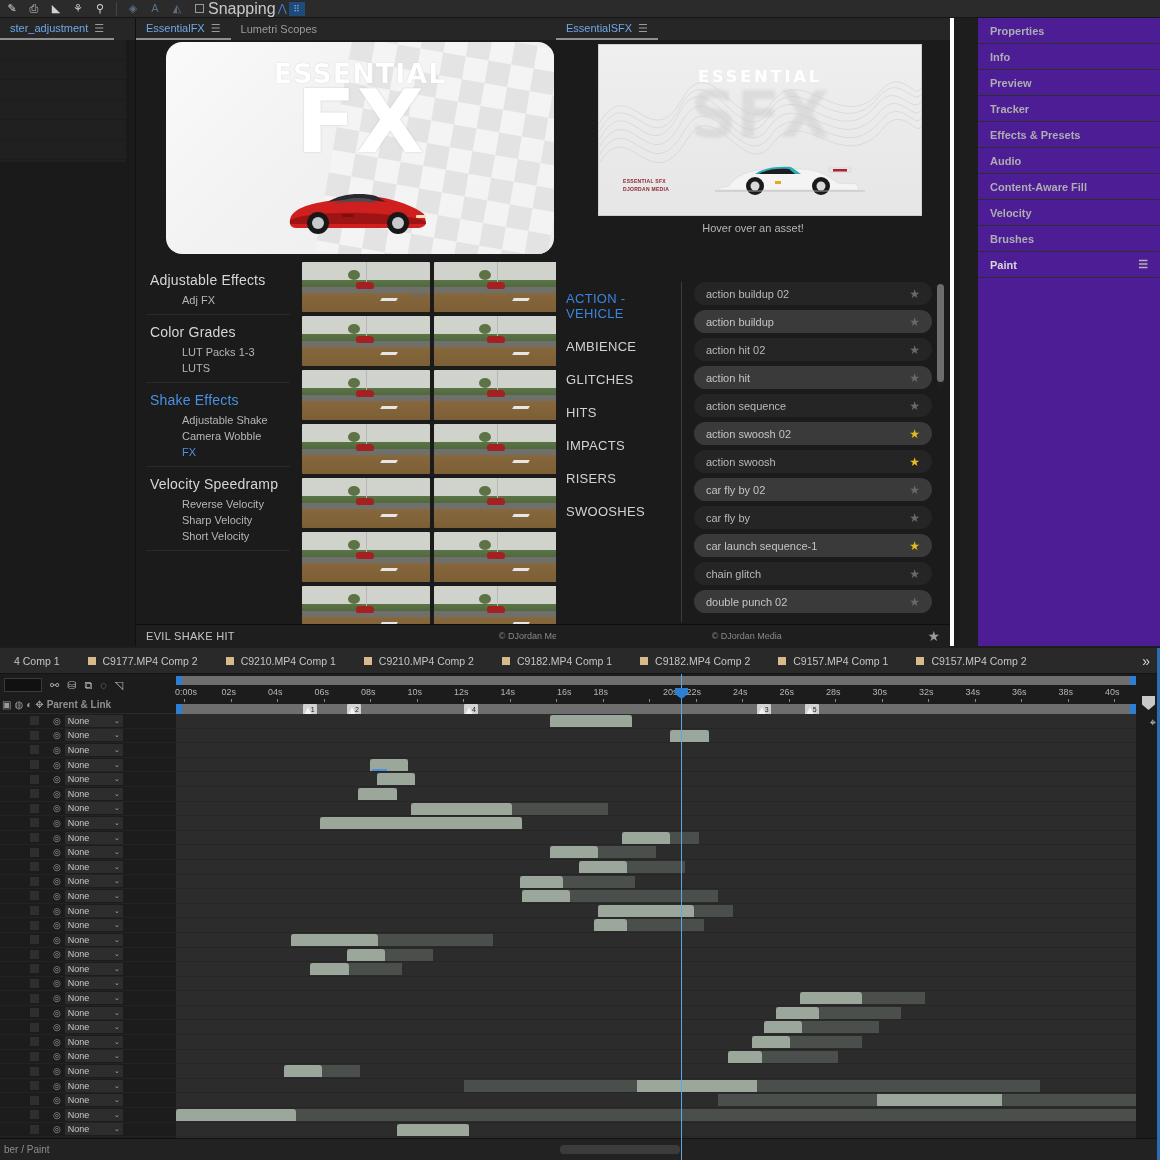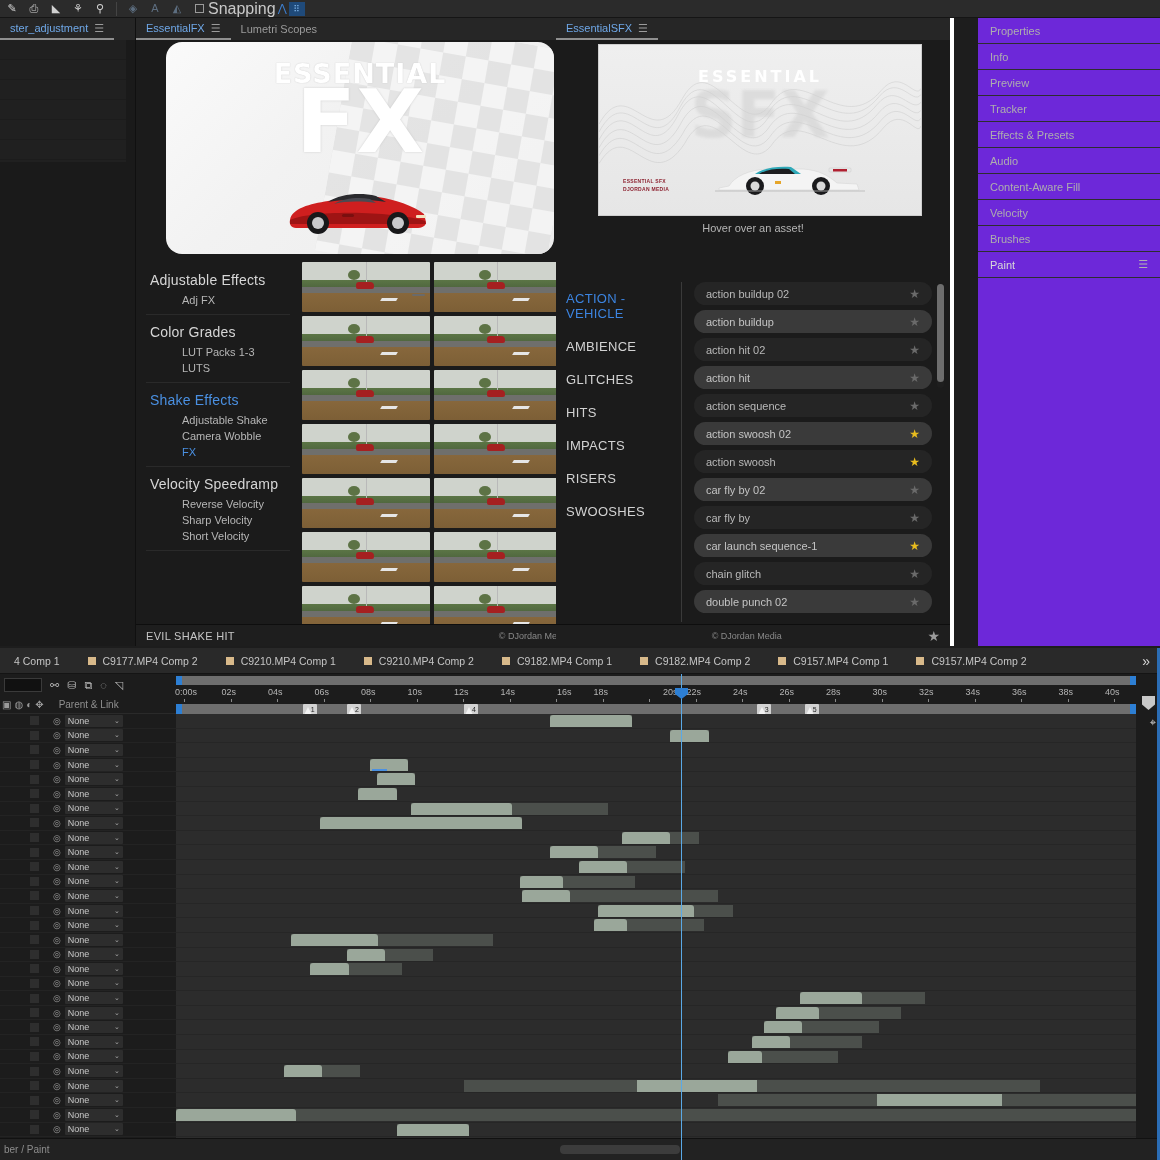--- a/index.html
+++ b/index.html
@@ -141,21 +141,21 @@
   .sfxrow {
     height:23px; margin-bottom:5px; border-radius:12px;
     background:#252525; display:flex; align-items:center; padding:0 12px;
     font-size:11px; color:#b9b9b9;
   }
   .sfxrow.alt { background:#3a3a3a; color:#c4c4c4; }
   .sfxrow .star { margin-left:auto; font-size:12px; color:#6a6a6a; }
   .sfxrow .star.fav { color:#e8bc1e; }
 
   
-  #rightpanel { left:978px; top:18px; width:182px; height:628px; background:#6d28d9; }
+  #rightpanel { left:978px; top:18px; width:182px; height:628px; background:#4c1d95;font-weight:bold; }
   .prop-item {
     height:26px; display:flex; align-items:center; padding:0 12px;
     font-size:11px; color:#aeaeae; border-bottom:1px solid #2e2e2e;
   }
   .prop-item.active { color:#d8d8d8; }
   .prop-item .hamb { margin-left:auto; font-size:11px; color:#b0b0b0; }
 
   
   #timeline { left:0; top:648px; width:1160px; height:512px; background:#1c1c1c; }
   #tl-tabs {
@@ -168,21 +168,21 @@
 
   #tl-toolrow { position:absolute; left:0; top:26px; width:176px; height:22px; display:flex; align-items:center; gap:8px; padding-left:4px; }
   #tl-search { width:38px; height:14px; background:#111; border:1px solid #3a3a3a; }
   #tl-toolrow .ic { color:#b4b4b4; font-size:11px; }
 
   #tl-colhead {
     position:absolute; left:0; top:48px; width:176px; height:18px;
     display:flex; align-items:center; gap:3px; padding-left:2px;
     font-size:10px; color:#9a9a9a; border-bottom:1px solid #2a2a2a;
   }
-  #tl-colhead .pl { margin-left:12px; color:#8f8f8f; }
+  #tl-colhead .pl { color:#8f8f8f;font-weight:bold; }
 
   #tl-layers { position:absolute; left:0; top:66px; width:176px; bottom:22px; overflow:hidden; background:#1c1c1c; }
   .layer-row {
     height:14.6px; display:flex; align-items:center; gap:4px;
     border-bottom:1px solid #232323; padding-left:4px;
   }
   .layer-row .box { width:9px; height:9px; background:#2e2e2e; margin-left:26px;}
   .layer-row .spiral { color:#9a9a9a; font-size:9px; margin-left:10px; }
   .layer-row .parent-sel {
     width:58px; height:12px; background:#2d2d2d; border-radius:1px;

